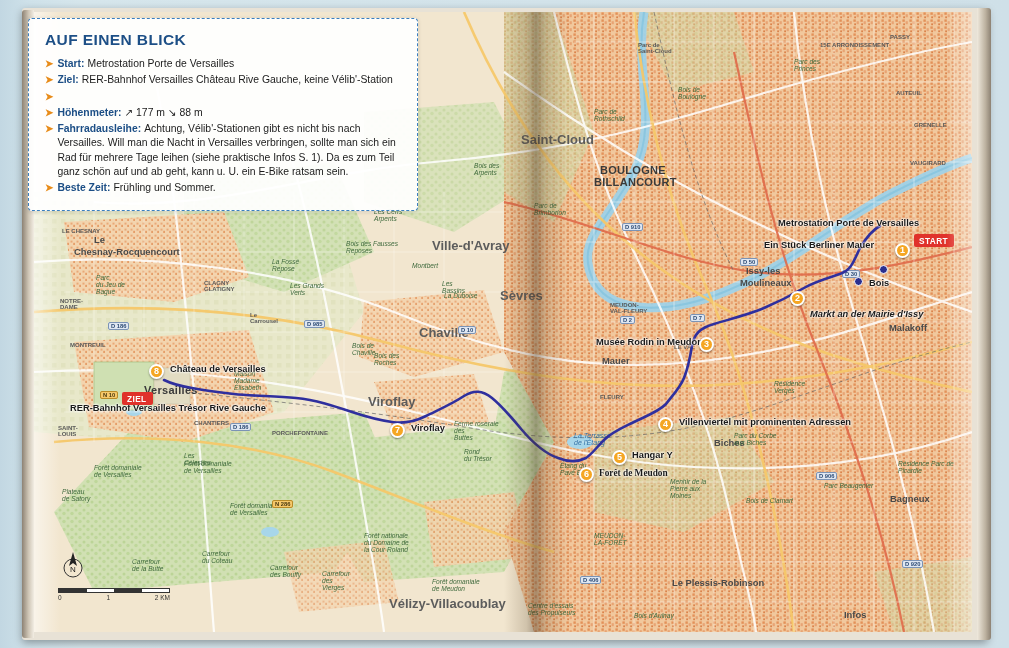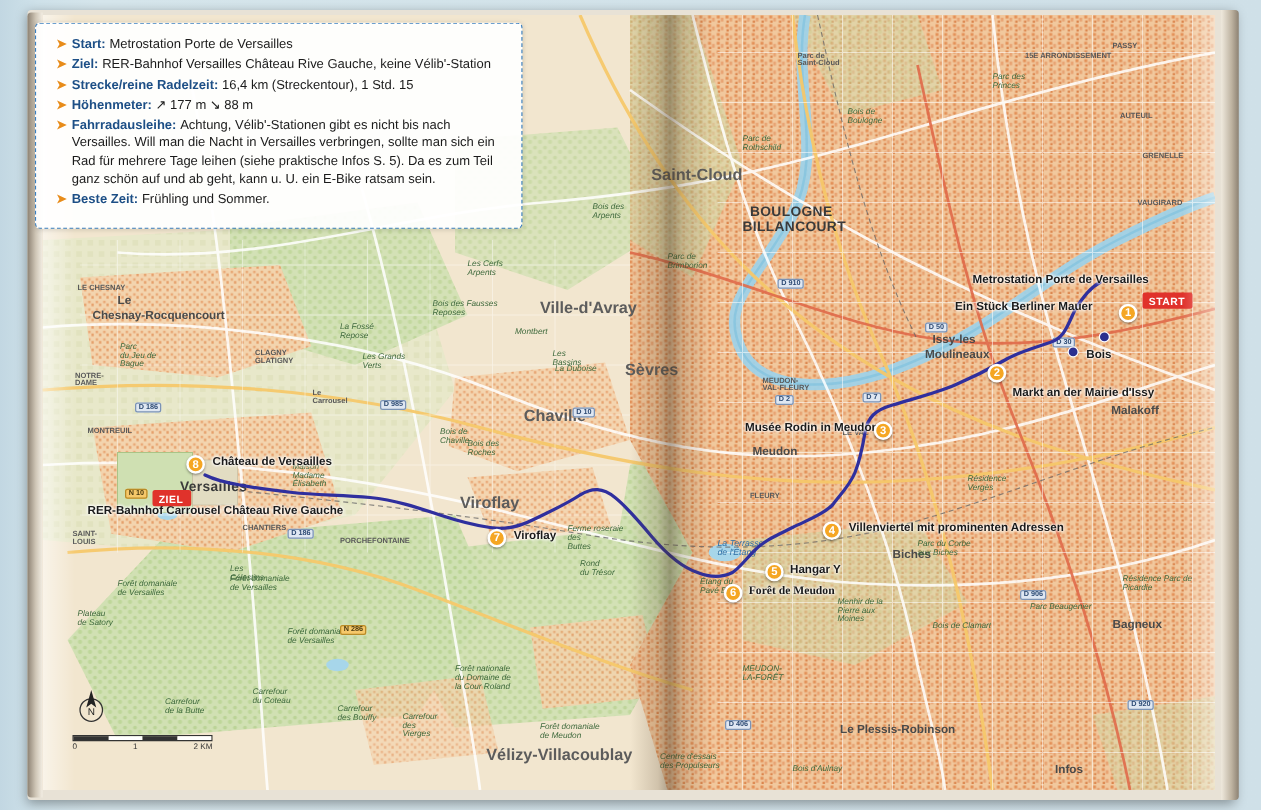--- a/index.html
+++ b/index.html
@@ -283,21 +283,21 @@
 
     <div class="lbl city-major" style="left:566px; top:152px;">BOULOGNE</div>
     <div class="lbl city-major" style="left:560px; top:164px;">BILLANCOURT</div>
     <div class="lbl city-mid" style="left:712px; top:253px;">Issy-les</div>
     <div class="lbl city-mid" style="left:706px; top:265px;">Moulineaux</div>
     <div class="lbl city-mid" style="left:855px; top:310px;text-align:center;">Malakoff</div>
     <div class="lbl city-mid" style="left:856px; top:481px;">Bagneux</div>
     <div class="lbl city-mid" style="left:810px; top:597px;">Infos</div>
     <div class="lbl city-mid" style="left:638px; top:565px;">Le Plessis-Robinson</div>
     <div class="lbl city-mid" style="left:680px; top:425px;">Biches</div>
-    <div class="lbl city-mid" style="left:568px; top:343px;">Meudon</div>
+    <div class="lbl city-mid" style="left:568px; top:343px;">Mauer</div>
     <div class="lbl city-small" style="left:487px; top:120px;">Saint-Cloud</div>
     <div class="lbl city-small" style="left:385px; top:313px;">Chaville</div>
     <div class="lbl city-small" style="left:334px; top:382px;">Viroflay</div>
     <div class="lbl city-small" style="left:355px; top:552px;margin-top:32px;">Vélizy-Villacoublay</div>
     <div class="lbl city-small" style="left:398px; top:226px;">Ville-d'Avray</div>
     <div class="lbl city-small" style="left:466px; top:276px;">Sèvres</div>
     <div class="lbl city-mid" style="left:60px; top:222px;">Le</div>
     <div class="lbl city-mid" style="left:40px; top:234px;">Chesnay-Rocquencourt</div>
     <div class="lbl city-major" style="left:110px; top:372px;">Versailles</div>
 
@@ -378,41 +378,41 @@
 
     <div class="badge" style="left:880px; top:222px;">START</div>
     <div class="marker" style="left:861px; top:231px;">1</div>
     <div class="poi-label" style="left:744px; top:206px;">Metrostation Porte de Versailles</div>
     <div class="poi-label" style="left:730px; top:228px;">Ein Stück Berliner Mauer</div>
     <div class="dot-bk" style="left:845px; top:253px;"></div>
     <div class="dot-bk" style="left:820px; top:265px;"></div>
     <div class="poi-label" style="left:835px; top:266px;">Bois</div>
 
     <div class="marker" style="left:756px; top:279px;">2</div>
-    <div class="poi-label" style="left:776px; top:297px;">Markt an der Mairie d'Issy</div>
+    <div class="poi-label" style="left:776px; top:297px;font-style:italic;">Markt an der Mairie d'Issy</div>
 
     <div class="marker" style="left:665px; top:325px;">3</div>
     <div class="poi-label" style="left:562px; top:325px;">Musée Rodin in Meudon</div>
 
     <div class="marker" style="left:624px; top:405px;">4</div>
     <div class="poi-label" style="left:645px; top:405px;">Villenviertel mit prominenten Adressen</div>
 
     <div class="marker" style="left:578px; top:438px;">5</div>
     <div class="poi-label" style="left:598px; top:438px;">Hangar Y</div>
 
     <div class="marker" style="left:545px; top:455px;">6</div>
     <div class="poi-label" style="left:565px; top:456px;font-family:Liberation Serif, serif;">Forêt de Meudon</div>
 
     <div class="marker" style="left:356px; top:411px;">7</div>
     <div class="poi-label" style="left:377px; top:411px;">Viroflay</div>
 
     <div class="marker" style="left:115px; top:352px;">8</div>
     <div class="poi-label" style="left:136px; top:352px;">Château de Versailles</div>
     <div class="badge ziel" style="left:88px; top:380px;">ZIEL</div>
-    <div class="poi-label" style="left:36px; top:391px; line-height:11px;">RER-Bahnhof Carrousel Château Rive Gauche</div>
+    <div class="poi-label" style="left:36px; top:391px; line-height:11px;">RER-Bahnhof Versailles Trésor Rive Gauche</div>
 
     <div class="north">
       <svg width="22" height="30" viewBox="0 0 22 30">
         <circle cx="11" cy="18" r="9" fill="none" stroke="#333" stroke-width="1"></circle>
         <polygon points="11,2 15,16 11,13 7,16" fill="#222"></polygon>
         <text x="11" y="22" font-size="8" text-anchor="middle" fill="#222" font-family="Liberation Sans, sans-serif">N</text>
       </svg>
     </div>
 
     <div class="scalebar">
@@ -424,44 +424,44 @@
       </div>
       <div class="lbls">
         <span>0</span>
         <span>1</span>
         <span>2 KM</span>
       </div>
     </div>
   </div>
 
   <div class="infobox">
+    <h2>AUF EINEN BLICK</h2>
 
     <div class="ib-row">
       <span class="ib-chev">➤</span>
       <span><span class="ib-label">Start:</span><span class="ib-text">Metrostation Porte de Versailles</span></span>
     </div>
 
     <div class="ib-row">
       <span class="ib-chev">➤</span>
       <span><span class="ib-label">Ziel:</span><span class="ib-text">RER-Bahnhof Versailles Château Rive Gauche, keine Vélib'-Station</span></span>
     </div>
 
     <div class="ib-row">
       <span class="ib-chev">➤</span>
-      <span><span class="ib-label">Strecke/reine Radelzeit:</span><span class="ib-text">16,4 km (Streckentour), 1 Std. 15</span></span>
     </div>
 
     <div class="ib-row">
       <span class="ib-chev">➤</span>
       <span><span class="ib-label">Höhenmeter:</span><span class="ib-text">↗ 177 m ↘ 88 m</span></span>
     </div>
 
     <div class="ib-row">
       <span class="ib-chev">➤</span>
-      <span><span class="ib-label">Fahrradausleihe:</span><span class="ib-text">Achtung, Vélib'-Stationen gibt es nicht bis nach Versailles. Will man die Nacht in Versailles verbringen, sollte man sich ein Rad für mehrere Tage leihen (siehe praktische Infos S. 5). Da es zum Teil ganz schön auf und ab geht, kann u. U. ein E-Bike ratsam sein.</span></span>
+      <span><span class="ib-label">Fahrradausleihe:</span><span class="ib-text">Achtung, Vélib'-Stationen gibt es nicht bis nach Versailles. Will man die Nacht in Versailles verbringen, sollte man sich ein Rad für mehrere Tage leihen (siehe praktische Infos S. 1). Da es zum Teil ganz schön auf und ab geht, kann u. U. ein E-Bike ratsam sein.</span></span>
     </div>
 
     <div class="ib-row">
       <span class="ib-chev">➤</span>
       <span><span class="ib-label">Beste Zeit:</span><span class="ib-text">Frühling und Sommer.</span></span>
     </div>
   </div>
 </div>
 
 </body></html>

